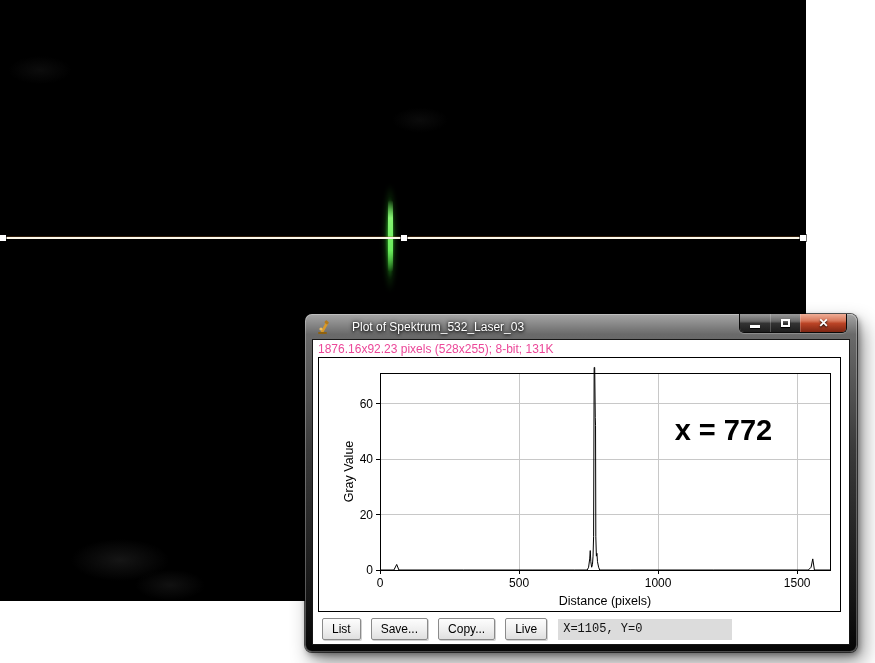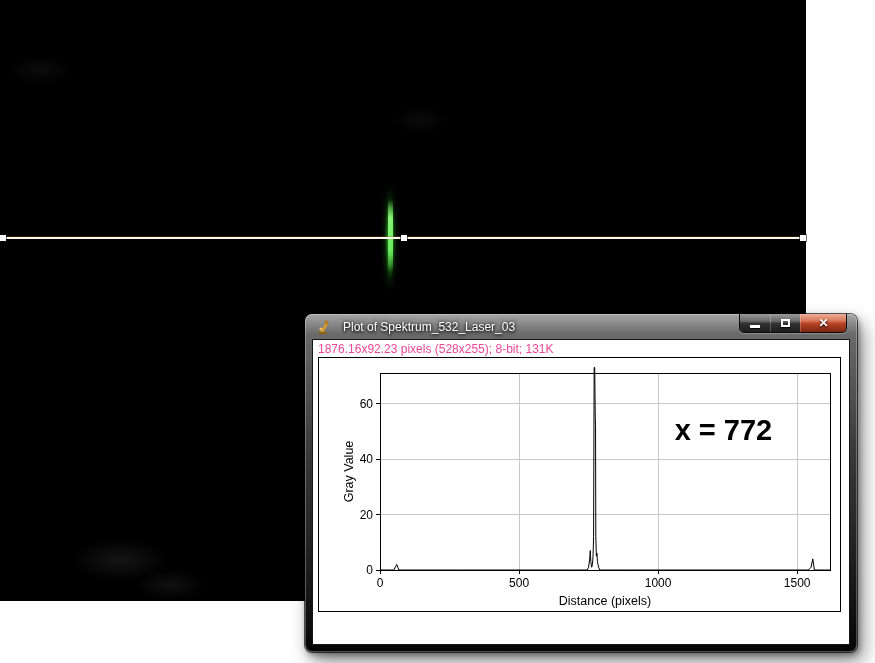--- a/index.html
+++ b/index.html
@@ -51,21 +51,21 @@
     position:absolute; left:305px; top:314px; width:552px; height:338px;
     border-radius:7px;
     background:linear-gradient(180deg,#a6a6a6 0%, #6a6a6a 6%, #3a3a3a 40%, #141414 85%, #050505 100%);
     box-shadow: inset 0 0 0 1px rgba(255,255,255,.28),
                 0 0 0 1px rgba(0,0,0,.65),
                 6px 10px 20px rgba(0,0,0,.45),
                 2px 3px 6px rgba(0,0,0,.4);
   }
   .titlebar {
     position:absolute; left:0; top:0; right:0; height:26px;
-    display:flex; align-items:center; gap:12px; padding-left:11px;
+    display:flex; align-items:center; gap:21px; padding-left:11px;
     border-radius:7px 7px 0 0; cursor:default;
   }
   .title-text { color:#ffffff; font-size:12px; text-shadow:0 1px 3px #000, 0 0 4px rgba(0,0,0,.8); }
 
   .caption-group {
     position:absolute; top:0; right:10px; display:flex;
     border:1px solid #0a0a0a; border-top:none; border-radius:0 0 5px 5px;
     overflow:hidden; box-shadow:0 1px 1px rgba(255,255,255,.25);
     height:19px;
   }
@@ -176,14 +176,21 @@
           <text x="54" y="105.01408450704226" text-anchor="end" font-size="12" fill="#000" font-family="&quot;Liberation Sans&quot;, sans-serif">40</text>
           <line x1="57" y1="45.52112676056339" x2="61" y2="45.52112676056339" stroke="#000" stroke-width="1" shape-rendering="crispEdges"></line>
           <text x="54" y="49.52112676056339" text-anchor="end" font-size="12" fill="#000" font-family="&quot;Liberation Sans&quot;, sans-serif">60</text>
           <text x="286" y="247" text-anchor="middle" font-size="12.5" fill="#000" font-family="&quot;Liberation Sans&quot;, sans-serif">Distance (pixels)</text>
           <text x="34" y="113.5" text-anchor="middle" font-size="12.5" fill="#000" font-family="&quot;Liberation Sans&quot;, sans-serif" transform="rotate(-90 34 113.5)">Gray Value</text>
           <polyline points="61.00,212.00 74.91,212.00 77.69,206.45 79.91,212.00 144.44,212.00 213.97,212.00 255.68,212.00 268.20,212.00 269.59,209.23 270.70,200.90 271.26,192.58 271.82,203.68 272.65,209.23 273.48,206.45 274.04,198.13 274.60,178.70 275.15,9.45 275.71,9.45 276.27,59.39 276.54,67.72 276.82,178.70 277.38,198.13 277.93,195.35 278.49,203.68 279.60,209.23 280.72,212.00 311.31,212.00 394.75,212.00 489.31,212.00 492.09,209.23 493.76,200.90 495.43,212.00 511.00,212.00" fill="none" stroke="#000000" stroke-width="1"></polyline>
           <text x="404.4796044499382" y="81.59154929577466" text-anchor="middle" font-size="29" font-weight="bold" fill="#000" font-family="&quot;Liberation Sans&quot;, sans-serif">x = 772</text>
         </svg>
     </div>
 
+    <div class="btn-row">
+      <button class="ij-btn">List</button>
+      <button class="ij-btn">Save...</button>
+      <button class="ij-btn">Copy...</button>
+      <button class="ij-btn">Live</button>
+      <div class="status-field">X=1105, Y=0</div>
+    </div>
   </div>
 </div>
 
 </body></html>

